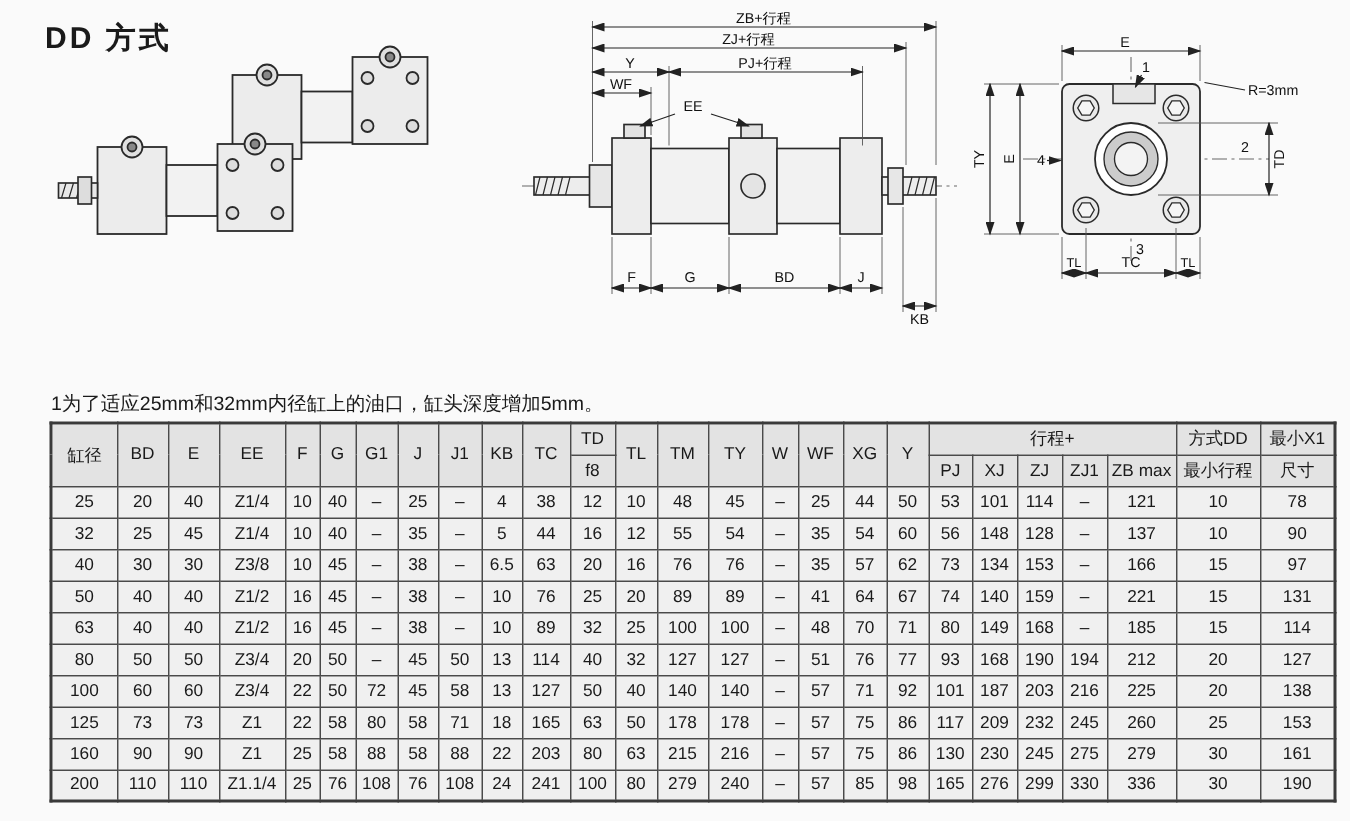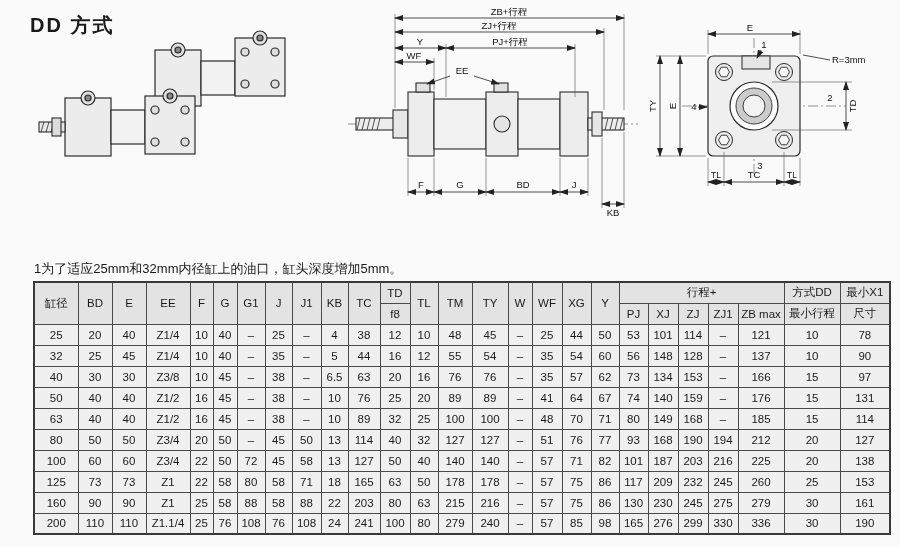--- a/index.html
+++ b/index.html
@@ -381,21 +381,21 @@
             <td>89</td>
             <td>89</td>
             <td>–</td>
             <td>41</td>
             <td>64</td>
             <td>67</td>
             <td>74</td>
             <td>140</td>
             <td>159</td>
             <td>–</td>
-            <td>176</td>
+            <td>221</td>
             <td>15</td>
             <td>131</td>
           </tr>
           <tr>
             <td>63</td>
             <td>40</td>
             <td>40</td>
             <td>Z1/2</td>
             <td>16</td>
             <td>45</td>
@@ -460,21 +460,21 @@
             <td>58</td>
             <td>13</td>
             <td>127</td>
             <td>50</td>
             <td>40</td>
             <td>140</td>
             <td>140</td>
             <td>–</td>
             <td>57</td>
             <td>71</td>
-            <td>82</td>
+            <td>92</td>
             <td>101</td>
             <td>187</td>
             <td>203</td>
             <td>216</td>
             <td>225</td>
             <td>20</td>
             <td>138</td>
           </tr>
           <tr>
             <td>125</td>

